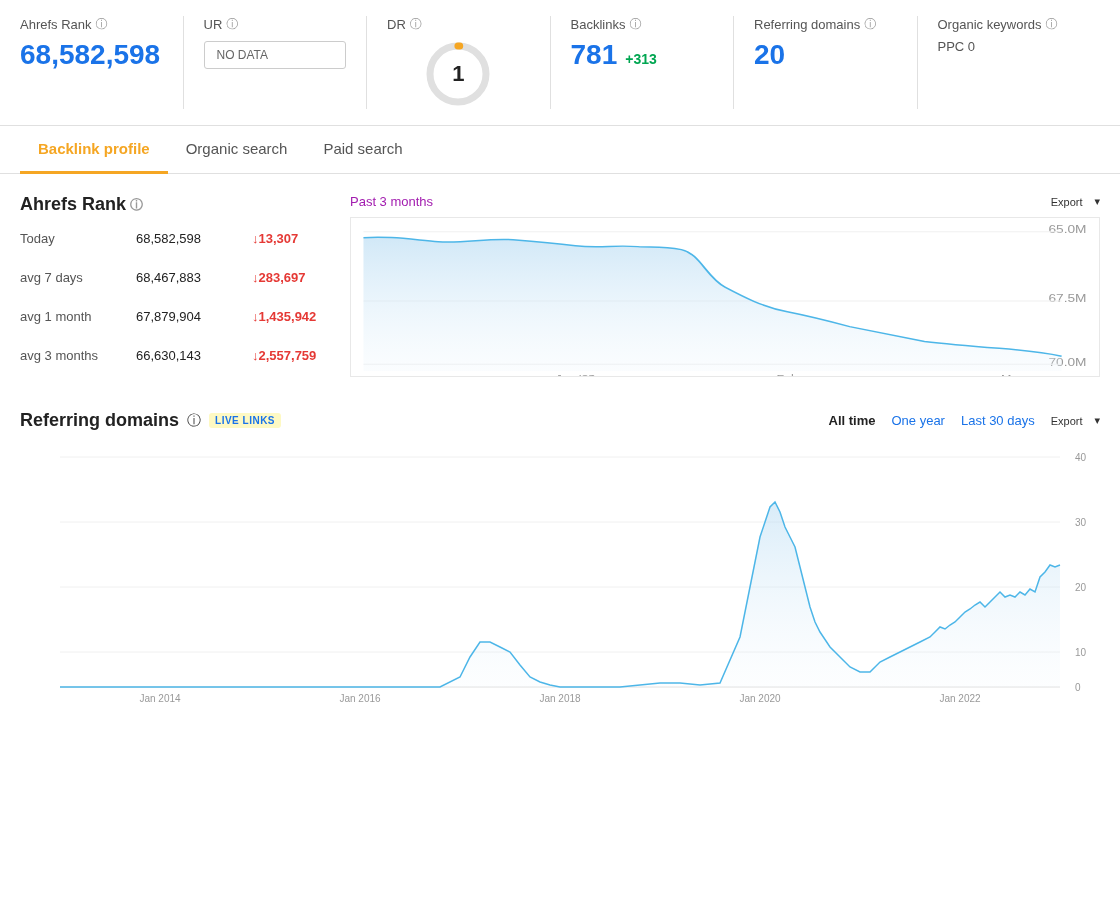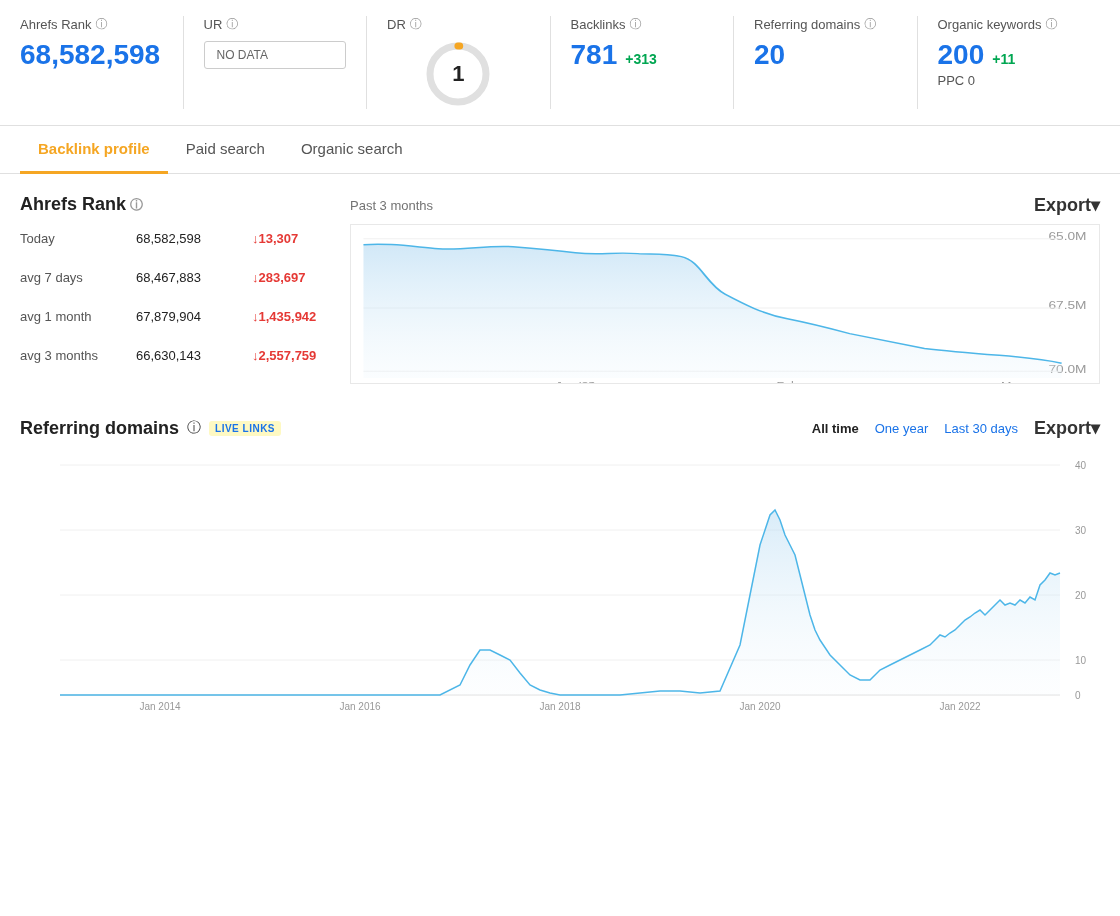--- a/index.html
+++ b/index.html
@@ -169,33 +169,33 @@
       flex: 1;
     }
     .chart-header {
       display: flex;
       justify-content: space-between;
       align-items: center;
       margin-bottom: 8px;
     }
     .chart-period {
       font-size: 13px;
-      color: #737373;
+      color: #a21caf;
       text-align: right;
     }
     .export-btn {
       display: flex;
       align-items: center;
-      gap: 0;
-      font-size: 18px;
+      gap: 12px;
+      font-size: 11px;
       color: #333;
       cursor: pointer;
       border: none;
       background: none;
-      font-weight: 700;
+      font-weight: 400;
     }
 
     
     .rank-chart {
       width: 100%;
       height: 160px;
       border: 1px solid #e8e8e8;
     }
 
     .referring-domains-section {
@@ -305,33 +305,29 @@
       <span class="info-icon">ⓘ</span>
     </div>
     <div class="metric-value">20</div>
   </div>
 
   <div class="metric-item">
     <div class="metric-label">
       <span>Organic keywords</span>
       <span class="info-icon">ⓘ</span>
     </div>
-    <div class="metric-value-row">
-      <span class="metric-value">200</span>
-      <span class="metric-change-pos">+11</span>
-    </div>
     <div class="metric-sub">PPC 0</div>
   </div>
 
 </div>
 
 <div class="tabs-bar">
   <div class="tab-item active">Backlink profile</div>
+  <div class="tab-item">Organic search</div>
   <div class="tab-item">Paid search</div>
-  <div class="tab-item">Organic search</div>
 </div>
 
 <div class="main-content">
 
   <div class="section">
     <div class="chart-area">
       <div class="chart-left">
         <div class="section-title">
           <span>Ahrefs Rank</span>
           <span class="info-icon">ⓘ</span>

